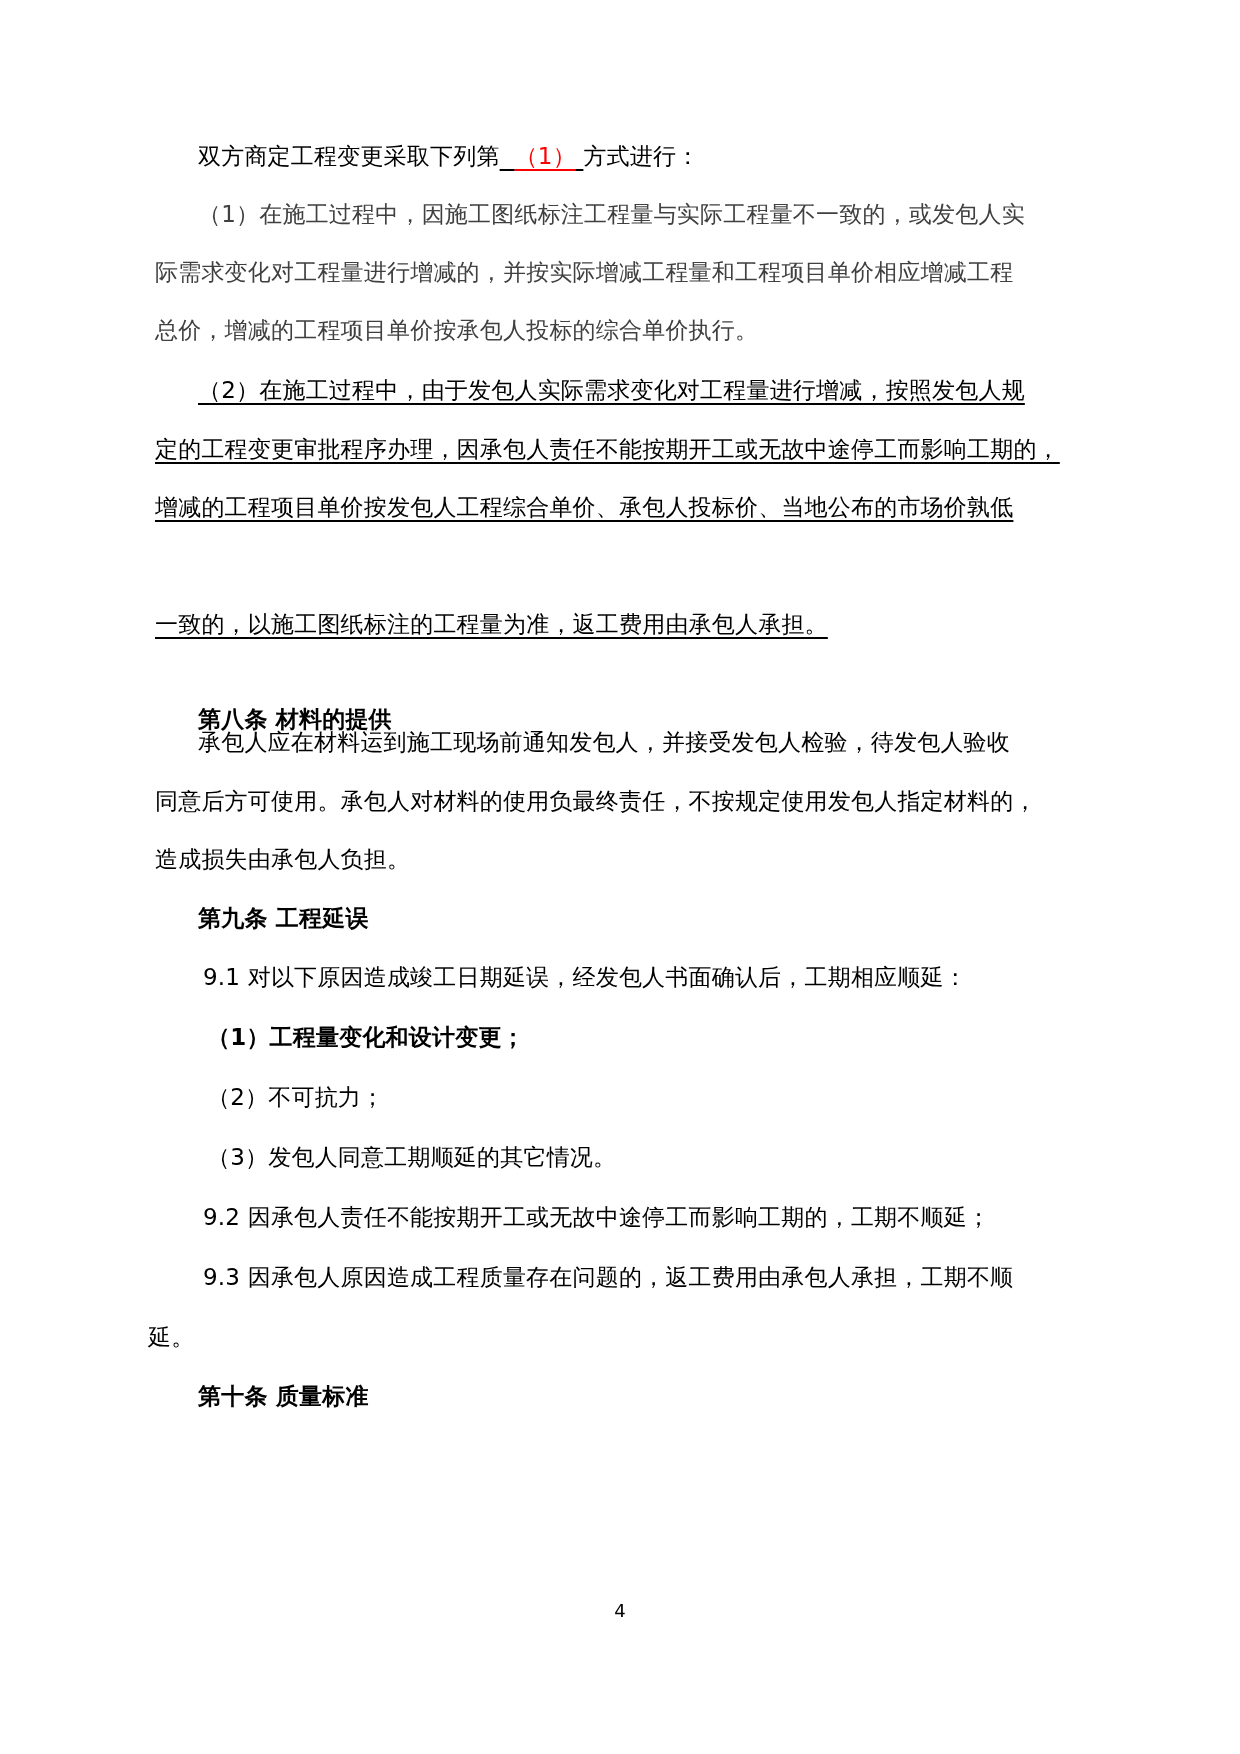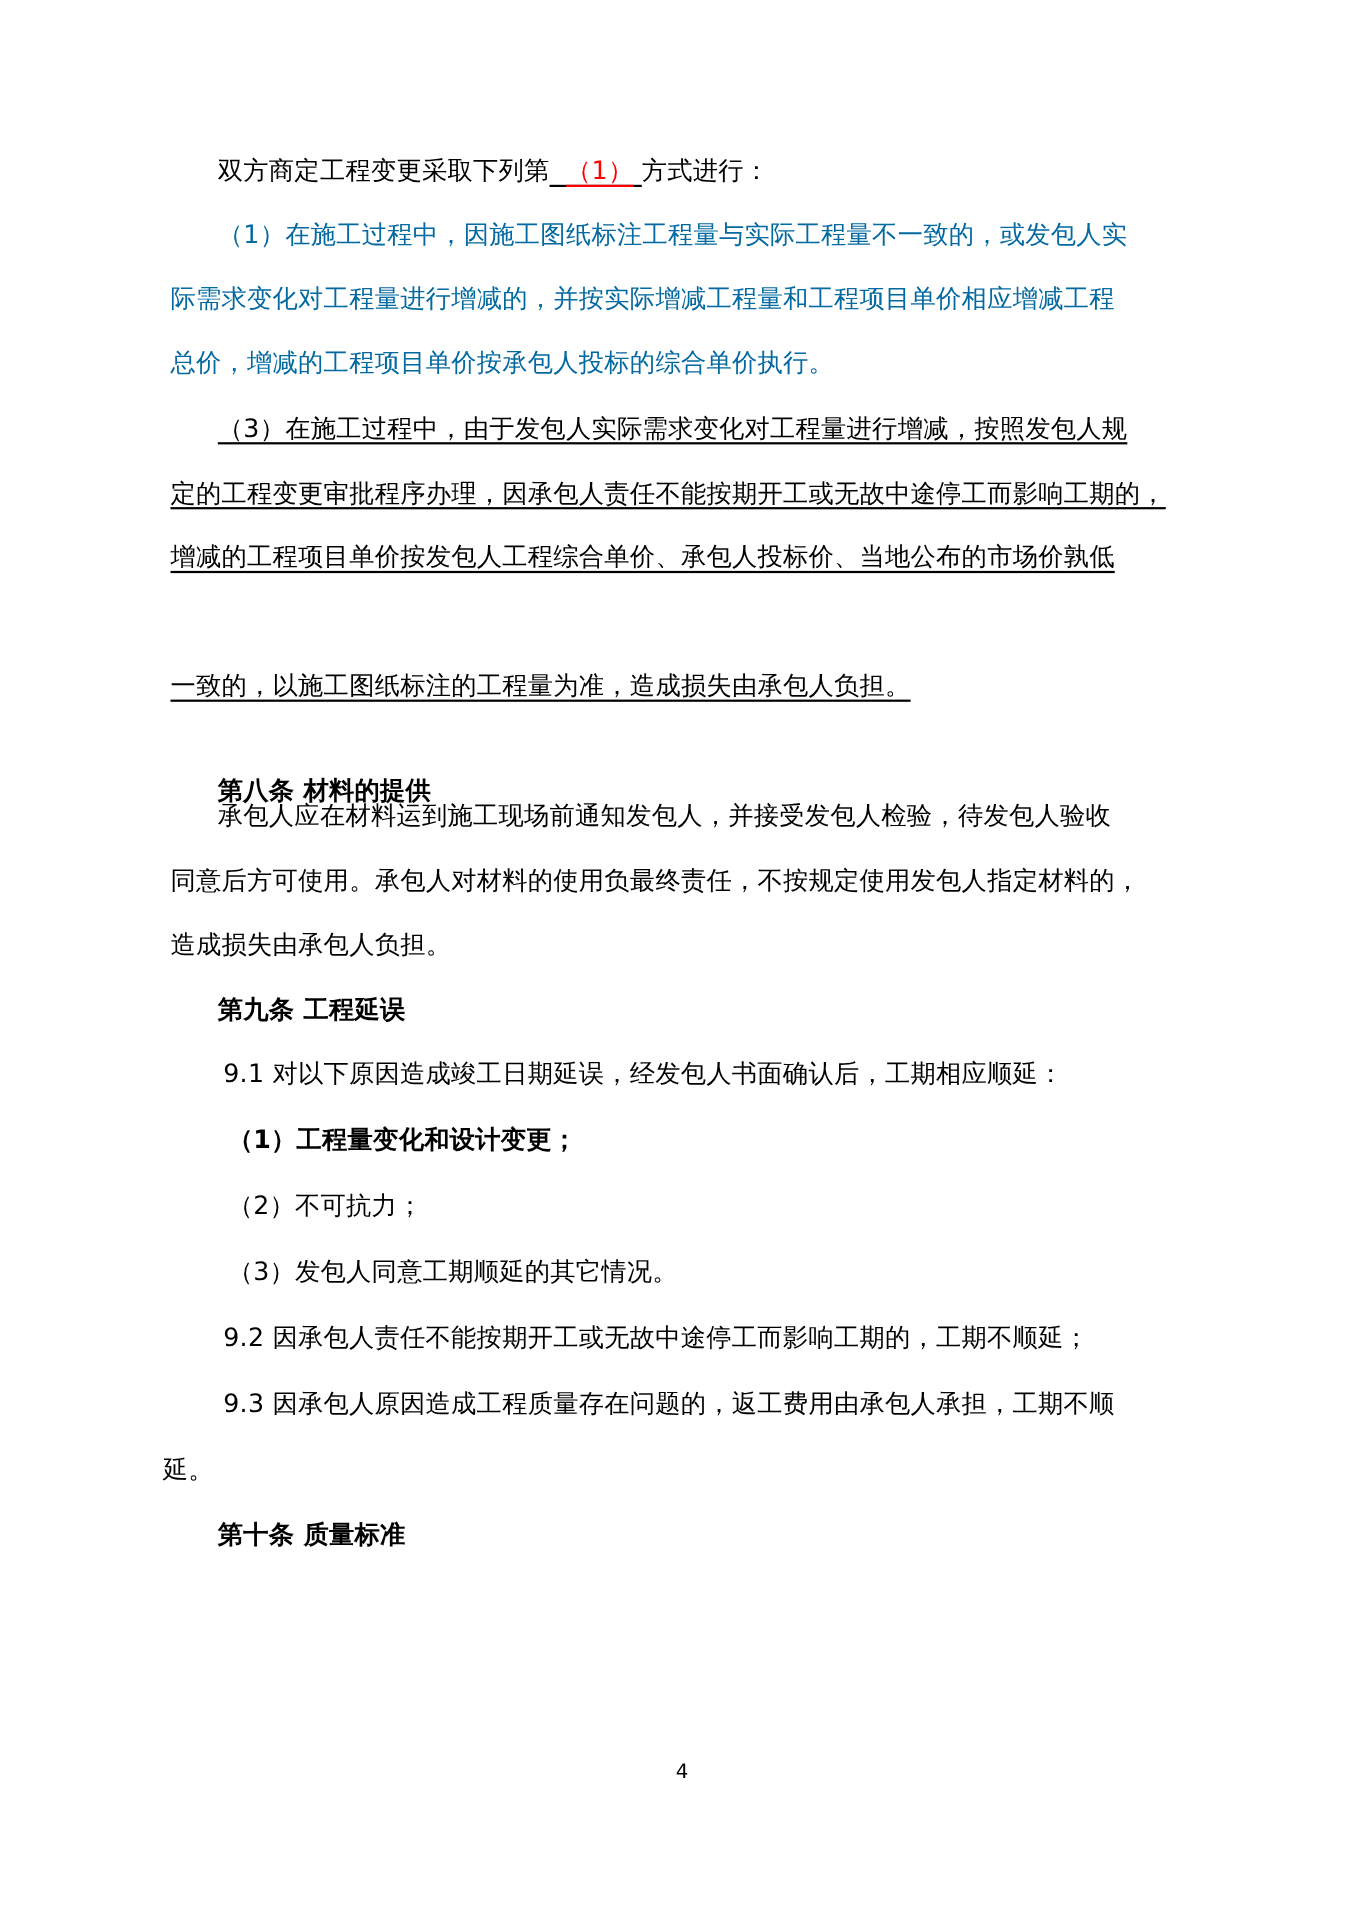--- a/index.html
+++ b/index.html
@@ -27,21 +27,21 @@
       position: absolute;
       left: 155px;
       font-size: 23px;
       line-height: 30px;
       white-space: nowrap;
       letter-spacing: 0.2px;
     }
     .indent { left: 198px; }
     .indent-sm { left: 203px; }
     .indent-xs { left: 207px; }
-    .red { color: #0369a1; }
+    .red { color: #404040; }
     .u { text-decoration: underline; text-decoration-thickness: 2px; text-underline-offset: 5px; }
     .bold { font-weight: bold; }
     .blank {
       display: inline-block;
       text-decoration: underline;
       text-decoration-color: #000000;
       text-decoration-thickness: 2px;
       text-underline-offset: 5px;
     }
     .blank .val { color: #ff0000; text-decoration: underline; text-decoration-color: #ff0000; text-decoration-thickness: 2px; text-underline-offset: 5px;}
@@ -61,24 +61,24 @@
 <div class="page">
 
   <div class="line indent" style="top:141px;">
     <span>双方商定工程变更采取下列第</span><span class="blank"><span style="white-space:pre;">  </span><span class="val">（1）</span><span style="white-space:pre;"> </span></span><span>方式进行：</span>
   </div>
 
   <div class="line indent red" style="top:199px;">（1）在施工过程中，因施工图纸标注工程量与实际工程量不一致的，或发包人实</div>
   <div class="line red" style="top:257px;">际需求变化对工程量进行增减的，并按实际增减工程量和工程项目单价相应增减工程</div>
   <div class="line red" style="top:315px;text-align:center;">总价，增减的工程项目单价按承包人投标的综合单价执行。</div>
 
-  <div class="line indent u" style="top:375px;">（3）在施工过程中，由于发包人实际需求变化对工程量进行增减，按照发包人规</div>
+  <div class="line indent u" style="top:375px;">（2）在施工过程中，由于发包人实际需求变化对工程量进行增减，按照发包人规</div>
   <div class="line u" style="top:434px;">定的工程变更审批程序办理，因承包人责任不能按期开工或无故中途停工而影响工期的，</div>
   <div class="line u" style="top:492px;">增减的工程项目单价按发包人工程综合单价、承包人投标价、当地公布的市场价孰低</div>
-  <div class="line u" style="top:609px;">一致的，以施工图纸标注的工程量为准，造成损失由承包人负担。 </div>
+  <div class="line u" style="top:609px;">一致的，以施工图纸标注的工程量为准，返工费用由承包人承担。 </div>
 
   <div class="line indent bold" style="top:704px;">第八条 材料的提供</div>
   <div class="line indent" style="top:727px;">承包人应在材料运到施工现场前通知发包人，并接受发包人检验，待发包人验收</div>
   <div class="line" style="top:786px;">同意后方可使用。承包人对材料的使用负最终责任，不按规定使用发包人指定材料的，</div>
   <div class="line" style="top:844px;">造成损失由承包人负担。</div>
 
   <div class="line indent bold" style="top:903px;">第九条 工程延误</div>
   <div class="line indent-sm" style="top:962px;">9.1 对以下原因造成竣工日期延误，经发包人书面确认后，工期相应顺延：</div>
   <div class="line indent-xs" style="top:1022px;font-weight:bold;">（1）工程量变化和设计变更；</div>
   <div class="line indent-xs" style="top:1082px;">（2）不可抗力；</div>

